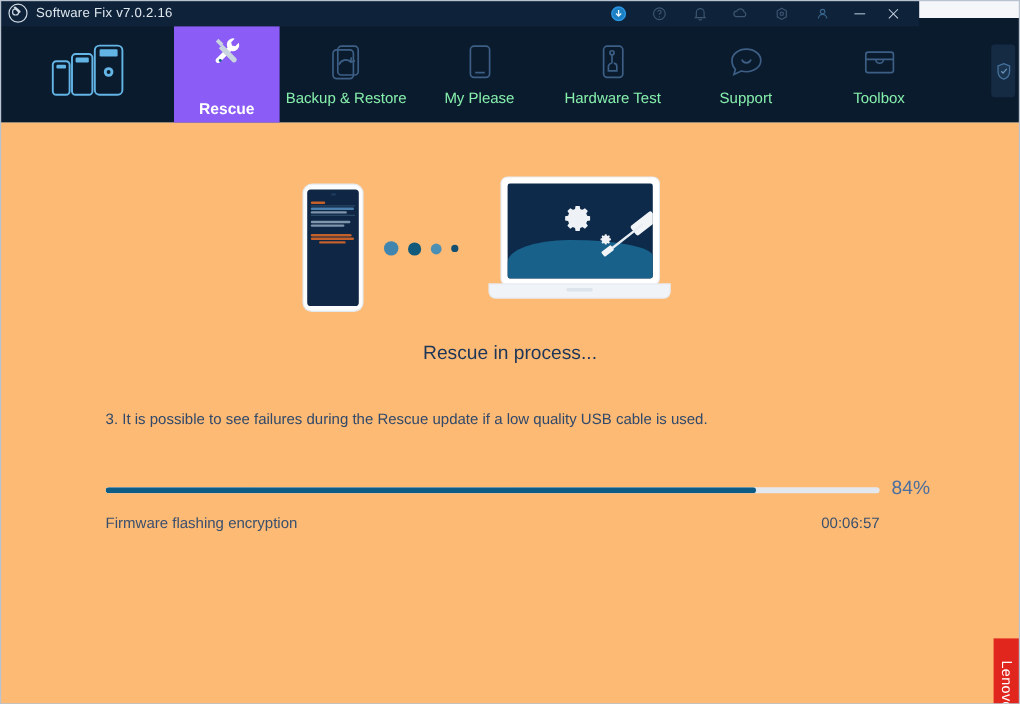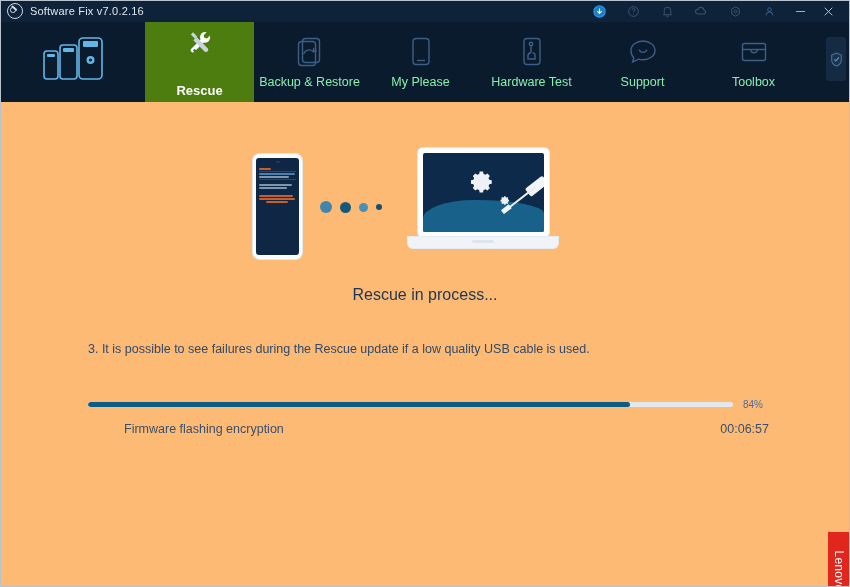--- a/index.html
+++ b/index.html
@@ -14,21 +14,21 @@
   #app {
     position: relative;
     width: 850px; height: 587px;
     background: #f4f6f9;
     overflow: hidden;
   }
 
   
   .titlebar {
     position: absolute; top: 0; left: 0;
-    width: 850px; height: 22px;
+    width: 766px; height: 22px;
     background: #0e2239;
     display: flex; align-items: center;
     z-index: 40;
   }
   .tb-left { display: flex; align-items: center; padding-left: 7px; flex: 0 0 auto; }
   .tb-logo {
     width: 14px; height: 14px; border-radius: 50%;
     border: 1.3px solid #cfd9e4;
     position: relative; margin-right: 7px;
     display: inline-block;
@@ -88,24 +88,24 @@
     align-items: center; justify-content: center;
     color: #86efac; font-size: 12.5px;
     cursor: pointer; box-sizing: border-box;
     padding-top: 4px;
   }
   .tab .ticon {
     height: 38px; display: flex; align-items: center; justify-content: center;
     margin-bottom: 4px;
   }
   .tab.active {
-    background: #4d7c0f;
+    background: #8b5cf6;
     color: #ffffff;
     border-radius: 7px 7px 0 0;
-    width: 109px;
+    width: 88px;
     gap: 17px;
   }
   .tab.active .tlabel { font-weight: bold; color:#ffffff; font-size: 13px; }
   .tlabel { white-space: nowrap; }
   .shield-tab {
     position: absolute; right: 4px; top: 22px;
     width: 20px; height: 44px; border-radius: 3px;
     background: #152b44;
     display: flex; align-items: center; justify-content: center;
     color: #2d4a68;
@@ -225,26 +225,26 @@
   .progress-wrap {
     position: absolute; left: 88px; top: 297px; width: 675px;
   }
   .bar-row { display: flex; align-items: center; }
   .track {
     flex: 0 0 645px; height: 5px; border-radius: 3px;
     background: #e3e8ee; position: relative; overflow: hidden;
   }
   .fill { height: 100%; background: #0d5c85; border-radius: 3px; }
   .pct {
-    margin-left: 10px; font-size: 10px; color: #4a6fa0; white-space: nowrap;
+    margin-left: 10px; font-size: 16px; color: #4a6fa0; white-space: nowrap;
   }
   .meta-row {
     display: flex; justify-content: space-between;
     width: 645px; margin-top: 12px;
-    font-size: 12.5px; color: #3a4f6d; margin-left: 36px;
+    font-size: 12.5px; color: #3a4f6d;
   }
 
   
   .lenovo-tab {
     position: absolute; right: 0; top: 430px;
     width: 22px; height: 78px;
     background: #e1261d;
     display: flex; align-items: center; justify-content: center;
   }
   .lenovo-tab span {

